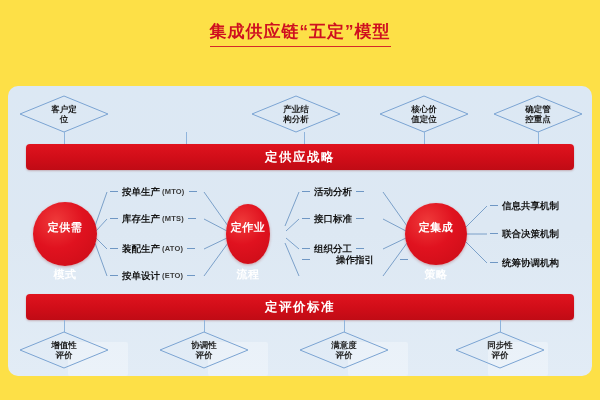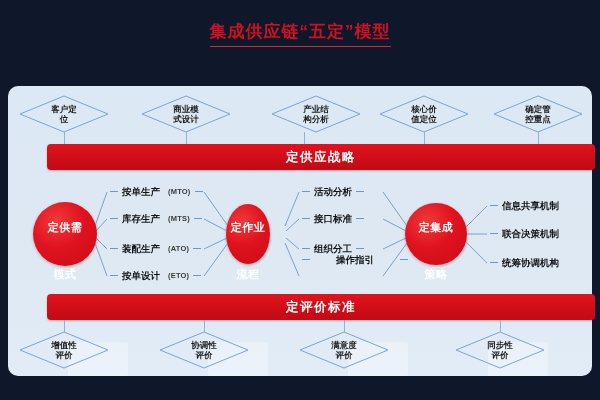--- a/index.html
+++ b/index.html
@@ -5,21 +5,21 @@
   html, body {
     margin: 0; padding: 0;
     width: 600px; height: 400px;
     background: #ffffff;
     font-family: "Liberation Sans", "DejaVu Sans", sans-serif;
     overflow: hidden;
   }
   #canvas {
     position: relative;
     width: 600px; height: 400px;
-    background: #0f172a;
+    background: #fde047;
   }
   
   #title-wrap {
     position: absolute;
     left: 0; top: 22px;
     width: 600px;
     text-align: center;
   }
   #title-text {
     display: inline-block;
@@ -59,21 +59,20 @@
     background: linear-gradient(180deg,#e0141f 0%, #d00d18 55%, #c00b15 100%);
     border-radius: 4px;
     color: #ffffff;
     font-size: 12.5px;
     font-weight: bold;
     letter-spacing: 1.5px;
     display: flex;
     align-items: center;
     justify-content: center;
     box-shadow: 0 1px 2px rgba(120,0,0,0.25);
-    margin-left: 21px;
   }
   #bar-supply { top: 58px; }
   #bar-eval   { top: 208px; text-align: center; }
 
   
   .diamond {
     position: absolute;
     width: 92px; height: 40px;
   }
   .diamond svg { position:absolute; left:0; top:0; }
@@ -133,21 +132,21 @@
   .item .dash {
     display: inline-block;
     width: 8px; height: 1px;
     background: #6f97c4;
     margin: 0 4px;
   }
   .item .code {
     font-size: 7.5px;
     font-weight: bold;
     color: #3a3a3a;
-    margin-left: 8px;
+    margin-left: 2px;
     letter-spacing: 0.2px;
   }
   
   #lines {
     position: absolute;
     left: 0; top: 0;
     width: 584px; height: 290px;
     pointer-events: none;
   }
 </style>
@@ -170,31 +169,22 @@
     <div class="diamond" style="left:10px; top:8px;">
       <svg width="92" height="40" viewBox="0 0 92 40">
         <polygon points="46,2 90,20 46,38 2,20" fill="none" stroke="#7ba4d3" stroke-width="1"></polygon>
       </svg>
       <div class="dlabel">
         <span>客户定</span>
         <span>位</span>
       </div>
     </div>
 
-    <div class="diamond" style="left:132px; top:8px;">
-      <svg width="92" height="40" viewBox="0 0 92 40">
-        <polygon points="46,2 90,20 46,38 2,20" fill="none" stroke="#7ba4d3" stroke-width="1"></polygon>
-      </svg>
-      <div class="dlabel">
-        <span>商业模</span>
-        <span>式设计</span>
-      </div>
-    </div>
-
-    <div class="diamond" style="left:262px; top:8px;">
+
+    <div class="diamond" style="left:242px; top:8px;">
       <svg width="92" height="40" viewBox="0 0 92 40">
         <polygon points="46,2 90,20 46,38 2,20" fill="none" stroke="#7ba4d3" stroke-width="1"></polygon>
       </svg>
       <div class="dlabel">
         <span>产业结</span>
         <span>构分析</span>
       </div>
     </div>
 
     <div class="diamond" style="left:370px; top:8px;">

